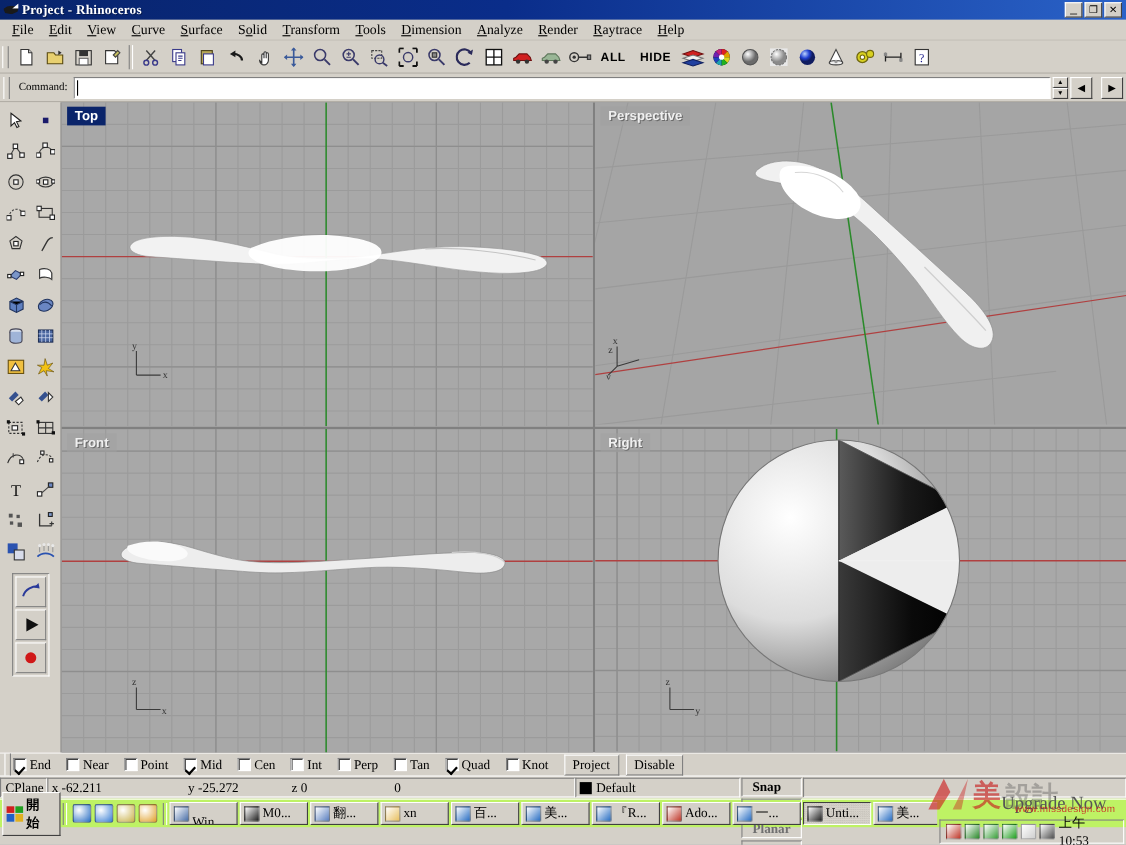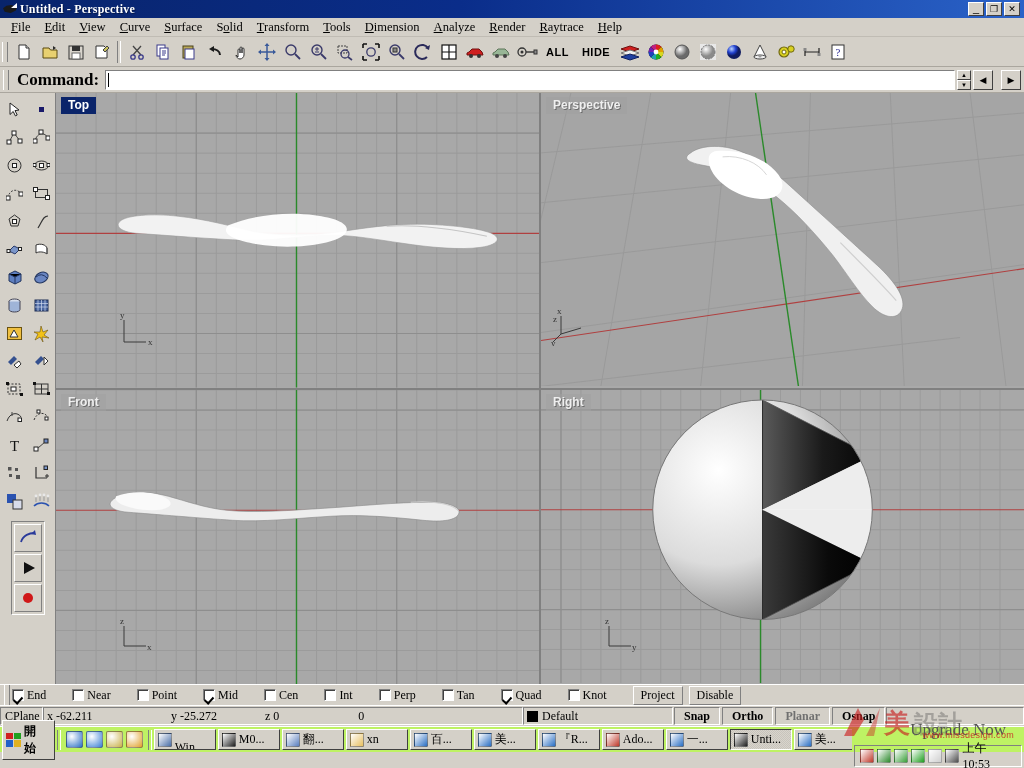--- a/index.html
+++ b/index.html
@@ -83,21 +83,21 @@
   .tb-text { font-family: "Liberation Sans", sans-serif; font-size: 11px; font-weight: bold; color: #000; letter-spacing: .5px;}
 
   
   .cmdbar {
     height: 26px; background: #d4d0c8;
     display: flex; align-items: center; padding: 2px 3px; gap: 2px;
     border-bottom: 1px solid #aaa69e;
   }
   .grip { width: 6px; height: 20px; border-left: 1px solid #fff; border-right:1px solid #808080; margin-right:2px;}
   .cmd-label {
-    font-family: "Liberation Serif", serif; font-weight: bold; font-size: 17px;
+    font-family: "Liberation Serif", serif; font-weight: normal; font-size: 10px;
     padding: 0 4px 0 4px; color: #000;
   }
   .cmd-input {
     flex: 1 1 auto; height: 20px;
     background: #fff;
     border: 1px solid #808080; border-right-color:#fff; border-bottom-color:#fff;
     display: flex; align-items: center; padding-left: 2px;
     font-family: "Liberation Serif", serif; font-size: 12px;
   }
   .caret { width: 1px; height: 14px; background: #000; display: inline-block; }
@@ -158,21 +158,21 @@
   .vp-label.inactive { background: rgba(160,160,160,.55); color: #efefef; text-shadow: 1px 1px 0 #6b6b6b; }
   .grid-bg { position: absolute; inset: 0; }
   .cplane-icon { position:absolute; font-family:"Liberation Serif",serif; font-size:10px; color:#333; }
 
   
   .osnapbar {
     height: 21px; background: #d4d0c8;
     display: flex; align-items: center; padding: 0 4px; gap: 0;
     border-top: 1px solid #fff;
   }
-  .osnap-item { display: flex; align-items: center; gap: 3px; margin-right: 26px; cursor: pointer; }
+  .osnap-item { display: flex; align-items: center; gap: 3px; margin-right: 14px; cursor: pointer; }
   .cb {
     width: 12px; height: 12px; background: #fff;
     border: 1px solid #808080; border-right-color:#fff; border-bottom-color:#fff;
     box-shadow: inset 1px 1px 0 #404040;
     position: relative;
   }
   .cb.on::after {
     content: ""; position: absolute; left: 2px; top: 5px;
     width: 4px; height: 7px; border: solid #000; border-width: 0 2px 2px 0;
     transform: rotate(42deg); 
@@ -263,21 +263,21 @@
 </head>
 <body>
 
 <div class="app">
 
   <div class="titlebar">
     <div class="title-icon">
       <div class="rhino-body"></div>
         <div class="rhino-horn"></div>
     </div>
-    <div class="title-text">Untitled - Perspective</div>
+    <div class="title-text">Project - Rhinoceros</div>
     <div class="win-buttons">
       <div class="win-btn wb-min">
           <span>_</span>
         </div>
       <div class="win-btn">
           <span>❐</span>
         </div>
       <div class="win-btn">
           <span>✕</span>
         </div>
@@ -972,21 +972,21 @@
       <span style="margin-right:3px">y</span>
       <span style="width:85px">-25.272</span>
       <span style="margin-right:3px">z</span>
       <span style="width:85px">0</span>
       <span>0</span>
     </div>
     <div class="sb-panel" style="flex:0 0 150px">
       <span class="swatch"></span>
       <span>Default</span>
     </div>
-    <div id="sbtoggles" style="display:flex;">
+    <div id="sbtoggles" style="display:flex;flex-direction:column;">
         <div class="sb-toggle on">Snap</div>
         <div class="sb-toggle on">Ortho</div>
         <div class="sb-toggle off">Planar</div>
         <div class="sb-toggle on">Osnap</div>
       </div>
     <div class="sb-panel" style="flex:1 1 auto"></div>
   </div>
 
   <div class="watermark">
     <svg width="180" height="40" viewBox="0 0 180 40">

